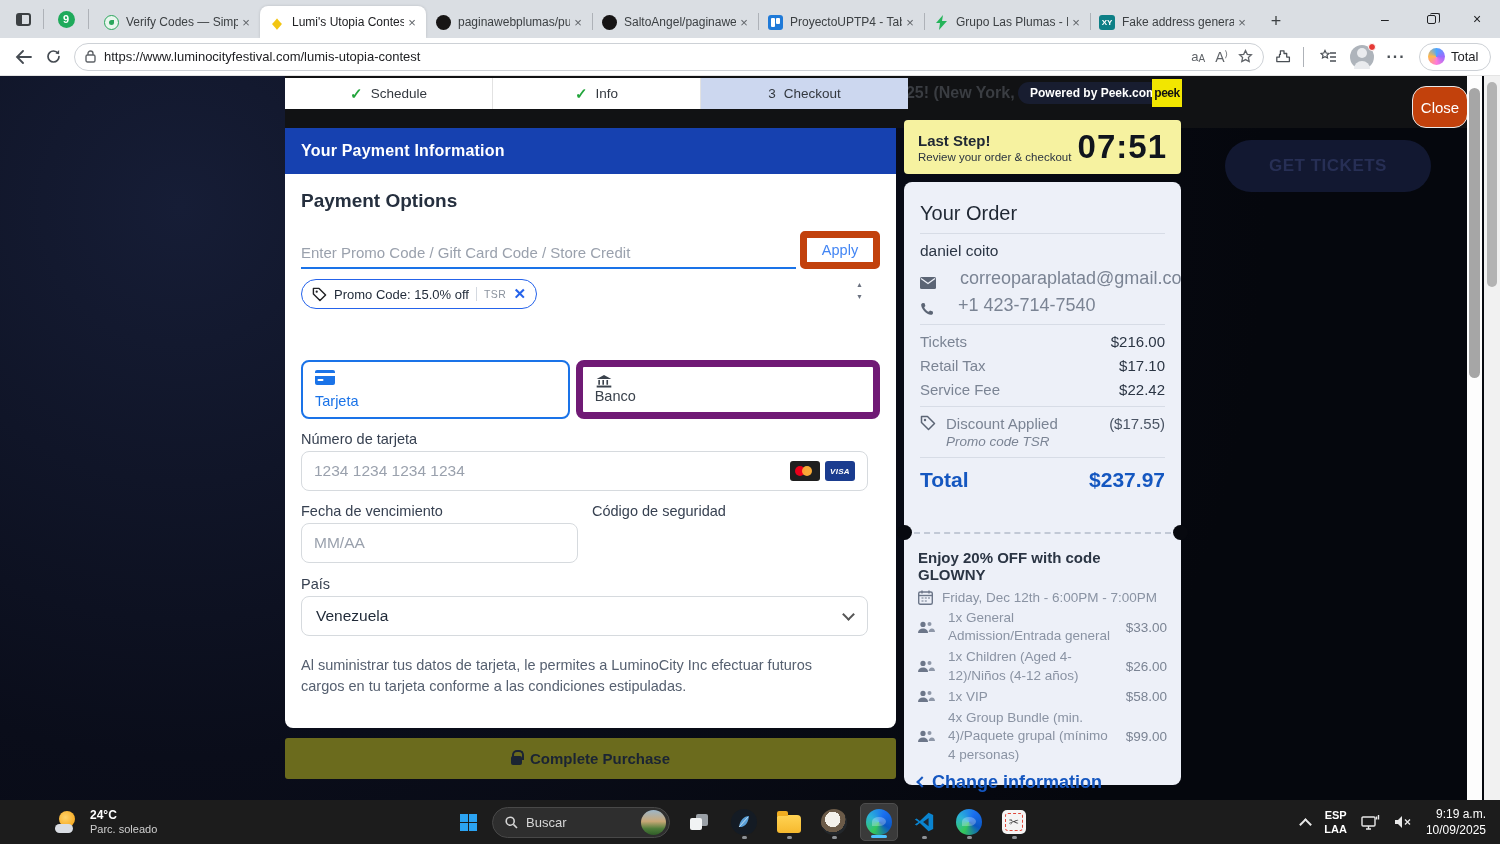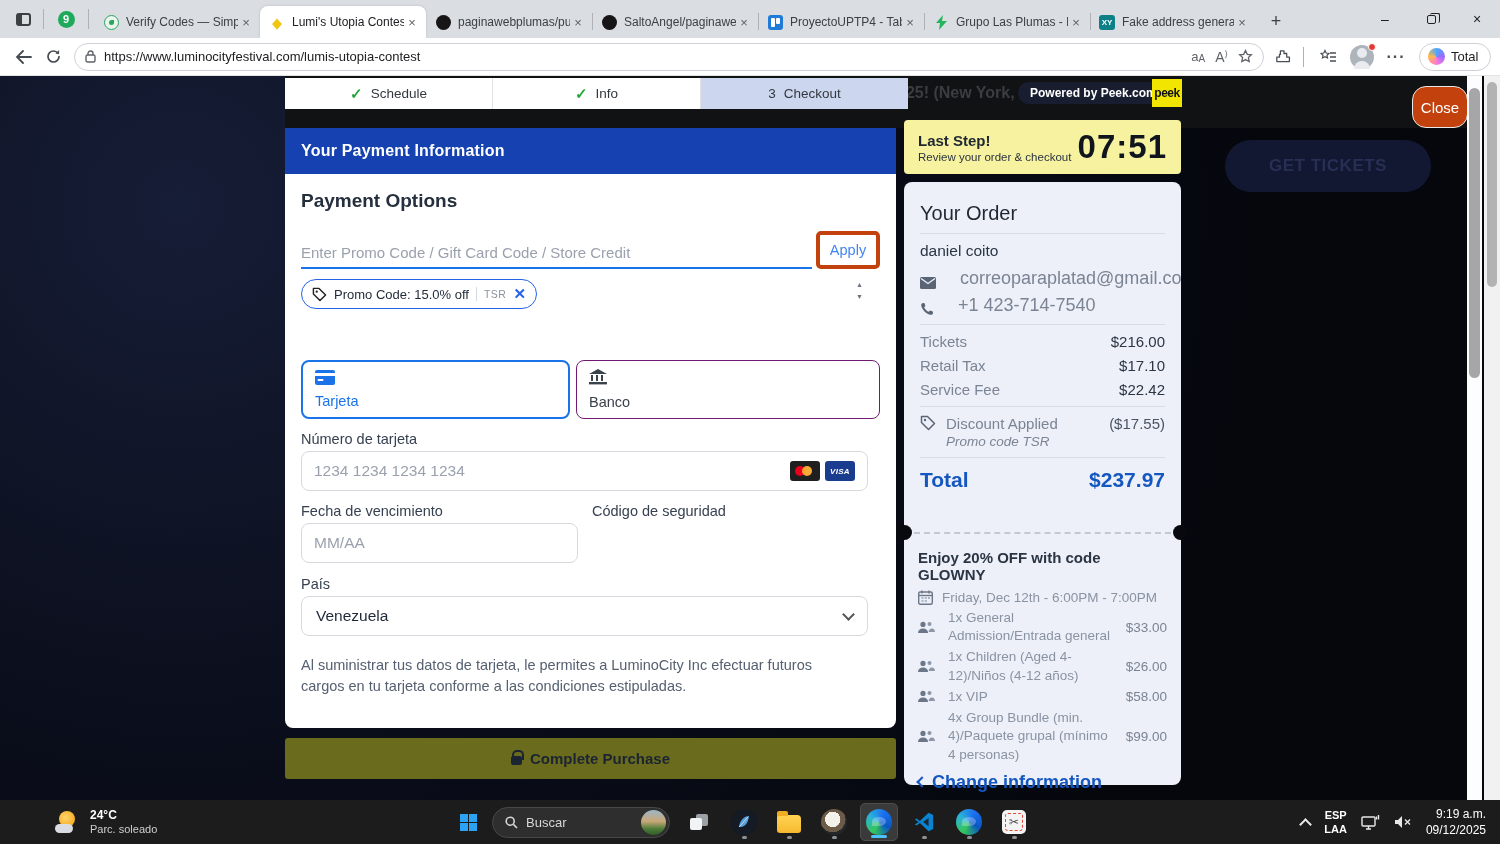--- a/index.html
+++ b/index.html
@@ -65,31 +65,31 @@
   .check{color:#23a53c;font-weight:bold;font-size:15px}
   .step-num{font-size:13.5px;color:#33383f}
 
   
   .modal{position:absolute;left:285px;top:52px;width:611px;height:600px;background:#fff;border-radius:0 0 8px 8px}
   .modal-header{height:46px;background:#1641b0;color:#fff;display:flex;align-items:center;padding:0 16px;font-size:16px;font-weight:bold;letter-spacing:.2px}
   .pay-title{position:absolute;left:16px;top:62px;font-size:19px;font-weight:bold;color:#252f3e}
   .promo-row{position:absolute;left:16px;top:103px;width:579px;display:flex;align-items:flex-end;gap:4px}
   .promo-input{flex:1;border:none;border-bottom:2px solid #1a73e8;font-size:15px;padding:8px 0 6px;color:#202124;outline:none;font-family:"Liberation Sans",sans-serif}
   .promo-input::placeholder{color:#9aa1ad}
-  .apply-btn{width:64px;height:38px;border:4px solid #c2410c;border-radius:5px;background:#fff;color:#4285f4;font-size:14.5px;display:flex;align-items:center;justify-content:center}
+  .apply-btn{width:80px;height:38px;border:7px solid #c2410c;border-radius:5px;background:#fff;color:#4285f4;font-size:14.5px;display:flex;align-items:center;justify-content:center}
   .chip{position:absolute;left:16px;top:151px;height:30px;border:1.5px solid #2563eb;border-radius:16px;display:inline-flex;align-items:center;padding:0 10px;gap:7px;background:#fff}
   .chip-label{font-size:13px;color:#1f2937}
   .chip-sep{width:1px;height:14px;background:#d4d9e0}
   .chip-code{font-size:10.5px;color:#8b939e;letter-spacing:.5px}
   .chip-x{color:#2563eb;font-size:15px;font-weight:bold}
   .spinner{position:absolute;left:571px;top:153px;display:flex;flex-direction:column;gap:5px;color:#6b7280;font-size:7px;line-height:1}
   .methods{position:absolute;left:16px;top:232px;width:579px;display:flex;gap:6px}
   .method{height:59px;border-radius:8px;padding:8px 12px;display:flex;flex-direction:column;justify-content:space-between}
   .method.card{width:282px;border:2px solid #1a73e8}
-  .method.bank{width:319px;border:1px solid #701a75}
+  .method.bank{width:319px;border:7px solid #701a75}
   .method-label{font-size:14.5px}
   .method.card .method-label{color:#1a73e8}
   .method.bank .method-label{color:#3a424c}
   .field-label{position:absolute;font-size:14.5px;color:#374151}
   .input-box{position:absolute;height:40px;border:1px solid #d6dade;border-radius:8px;background:#fff;display:flex;align-items:center;padding:0 12px}
   .input-box input{border:none;outline:none;font-size:15.5px;color:#202124;flex:1;min-width:0;font-family:"Liberation Sans",sans-serif;background:transparent}
   .input-box input::placeholder{color:#9aa1ad}
   .cardbrands{display:flex;gap:5px}
   .mc{width:30px;height:20px;border-radius:3px;background:#1f1f1f;position:relative}
   .mc::before,.mc::after{content:"";position:absolute;top:5px;width:10px;height:10px;border-radius:50%}
@@ -616,18 +616,18 @@
           <rect x="1" y="3" width="13" height="9" rx="1" fill="none" stroke="#e8e8e8" stroke-width="1.4"></rect>
           <path d="M5 15h5M7.5 12v3" stroke="#e8e8e8" stroke-width="1.4"></path>
           <path d="M15.5 2.5v3M17.5 1v4.5" stroke="#e8e8e8" stroke-width="1.4"></path>
         </svg>
       <svg width="18" height="14" viewBox="0 0 18 14">
           <path d="M1 5h3l4-4v12L4 9H1z" fill="#e8e8e8"></path>
           <path d="m11 4.5 5 5M16 4.5l-5 5" stroke="#e8e8e8" stroke-width="1.4"></path>
         </svg>
       <div class="clock">
         <div>9:19 a.m.</div>
-        <div>09/12/2025</div>
+        <div>10/09/2025</div>
       </div>
     </div>
   </div>
 
 </div>
 
 </body></html>

